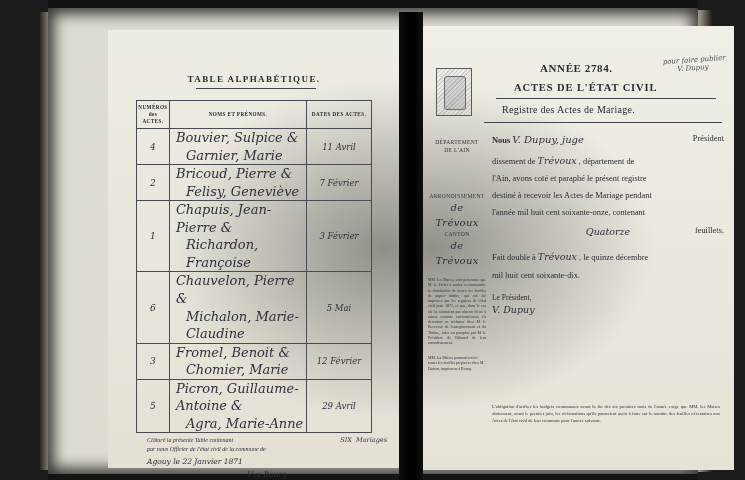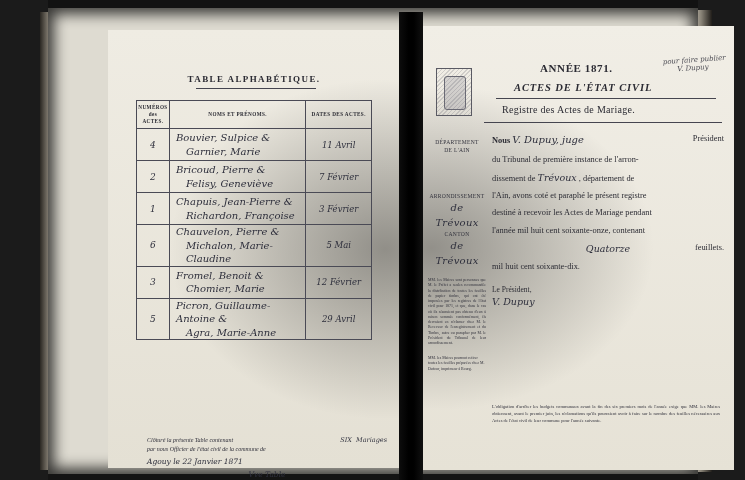--- a/index.html
+++ b/index.html
@@ -42,40 +42,40 @@
 
   table.reg{position:absolute;left:28px;top:70px;width:236px;border-collapse:collapse;}
   table.reg th,table.reg td{border:1px solid #4a4a55;padding:0;}
   table.reg th{font-size:5.2px;font-weight:bold;letter-spacing:.4px;color:#2b2b33;
      line-height:1.35;padding:3px 1px;text-align:center;vertical-align:middle;}
   .col-num{width:30px;}
   .col-name{width:140px;}
   .col-date{width:66px;}
   table.reg td{height:31px;vertical-align:middle;}
   .cellnum{font-size:9px;text-align:center;}
-  .cellname{font-size:10px;padding-left:6px !important;line-height:1.35;}
+  .cellname{font-size:13px;padding-left:6px !important;line-height:1.35;}
   .cellname .l2{padding-left:10px;}
   .celldate{font-size:8.5px;text-align:center;}
 
   .lp-foot{position:absolute;left:30px;top:406px;width:240px;font-size:6px;
      color:#2f2f3a;line-height:1.5;margin-left:9px;}
   .lp-foot .h{font-style:italic;}
   .lp-foot .mariages{position:absolute;right:0;top:0;font-size:6.5px;}
   .lp-sign{margin-top:2px;font-size:7.5px;}
 
   
   .rp{position:absolute;left:0;top:0;width:312px;height:444px;}
   .stamp{position:absolute;left:14px;top:42px;width:34px;height:46px;
      border:1px solid #5a5a63;background:
        repeating-linear-gradient(135deg,rgba(80,80,95,.20) 0 1px,rgba(255,255,255,0) 1px 3px);}
   .stamp:after{content:"";position:absolute;left:7px;top:7px;width:20px;height:32px;
      border:1px solid #6a6a74;border-radius:3px;background:rgba(90,90,110,.18);}
 
   .r-annee{position:absolute;left:118px;top:36px;font-size:11px;font-weight:bold;letter-spacing:.6px;}
-  .r-actes{position:absolute;left:92px;top:56px;font-size:10.5px;letter-spacing:.9px;font-weight:bold;font-style:italic;}
+  .r-actes{position:absolute;left:92px;top:56px;font-size:10.5px;letter-spacing:.9px;font-weight:bold;}
   .r-rule1{position:absolute;left:74px;top:72px;width:220px;height:1px;background:#45454f;}
   .r-registre{position:absolute;left:80px;top:78px;font-size:10px;letter-spacing:.3px;}
   .r-rule2{position:absolute;left:62px;top:96px;width:238px;height:1px;background:#45454f;}
 
   .side-lab{position:absolute;left:6px;font-size:5.6px;text-align:center;width:58px;
      line-height:1.5;color:#33333d;letter-spacing:.3px;}
   .side-hand{font-size:10px;}
 
   .r-body{position:absolute;left:70px;top:104px;width:232px;font-size:8.4px;line-height:2.05;color:#2b2b33;}
   .r-line{position:relative;white-space:nowrap;}
@@ -170,36 +170,36 @@
         </table>
 
         <div class="lp-foot">
           <div class="mariages hand">
             <span>SIX</span>
             &nbsp;<span>Mariages</span>
           </div>
           <div class="h">Clôturé la présente Table contenant</div>
           <div class="h">par nous Officier de l'état civil de la commune de</div>
           <div class="lp-sign hand">Agouy le 22 Janvier 1871</div>
-          <div class="lp-sign hand" style="text-align:center">Vve Table</div>
+          <div class="lp-sign hand" style="text-align:center">Vve Bourg</div>
         </div>
       </div>
     </div>
 
     <div class="page-sheet right-sheet">
       <div class="rp">
 
         <div class="pencil">
           <span>pour faire publier</span>
           <span class="l2">V. Dupuy</span>
         </div>
 
         <div class="stamp"></div>
 
-        <div class="r-annee ink">ANNÉE 1871.</div>
+        <div class="r-annee ink">ANNÉE 2784.</div>
         <div class="r-actes ink">ACTES DE L'ÉTAT CIVIL</div>
         <div class="r-rule1"></div>
         <div class="r-registre ink">Registre des Actes de Mariage.</div>
         <div class="r-rule2"></div>
 
         <div class="side-lab" style="top:112px">
           <div>DÉPARTEMENT</div>
           <div>DE L'AIN</div>
         </div>
         <div class="side-lab" style="top:166px">
@@ -213,33 +213,37 @@
 
         <div class="note">MM. les Maires sont personnes que M. le Préfet a seules recommandée la distribution de toutes les feuilles de papier timbre, qui ont été imposées par les registres de l'état civil pour 1871, et que, dans le cas où ils n'auraient pas obtenu d'eux à raison sommée conformément, ils devraient en réclamer chez M. le Receveur de l'enregistrement et du Timbre, autre ou parapher par M. le Président du Tribunal de leur arrondissement.</div>
         <div class="note2">MM. les Maires pourront retirer toutes les feuilles préparées chez M. Dufour, imprimeur à Bourg.</div>
 
         <div class="r-body">
           <div class="r-line">
             <span style="font-weight:bold">Nous</span>
             <span class="hand" style="font-size:10px">V. Dupuy, juge</span>
             <span class="r-right">Président</span>
           </div>
-          <div class="r-line">du Tribunal de première instance de l'arron-</div>
           <div class="r-line">
             <span>dissement de</span>
             <span class="hand" style="font-size:9.5px">Trévoux</span>
             <span>, département de</span>
           </div>
           <div class="r-line">l'Ain, avons coté et paraphé le présent registre</div>
           <div class="r-line">destiné à recevoir les Actes de Mariage pendant</div>
           <div class="r-line">l'année mil huit cent soixante-onze, contenant</div>
           <div class="r-line" style="text-align:center">
             <span class="hand" style="font-size:9.5px">Quatorze</span>
             <span class="r-right">feuillets.</span>
           </div>
+          <div class="r-line" style="margin-top:6px">
+            <span>Fait double à</span>
+            <span class="hand" style="font-size:9.5px">Trévoux</span>
+            <span>, le quinze décembre</span>
+          </div>
           <div class="r-line">mil huit cent soixante-dix.</div>
 
           <div style="margin-top:8px;line-height:1.5">
             <div style="font-size:7.5px">Le Président,</div>
             <div class="hand" style="font-size:9.5px">V. Dupuy</div>
           </div>
         </div>
 
         <div class="r-foot">L'obligation d'arrêter les budgets communaux avant la fin des six premiers mois de l'année exige que MM. les Maires obtiennent, avant le premier juin, les réclamations qu'ils pourraient avoir à faire sur le nombre des feuilles nécessaires aux Actes de l'état civil de leur commune pour l'année suivante.</div>
       </div>

